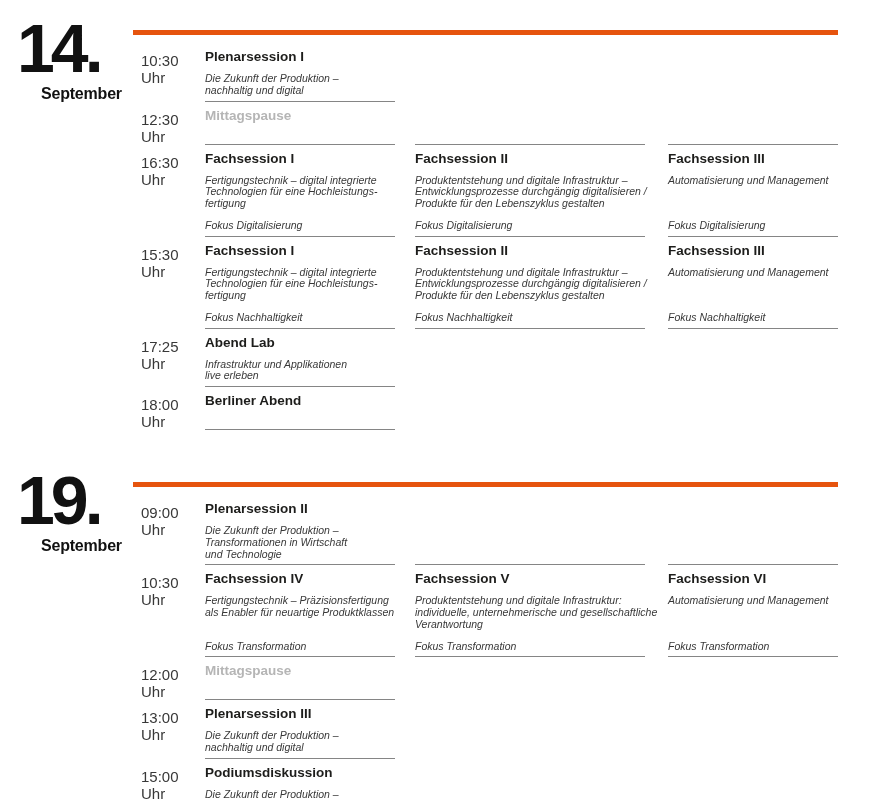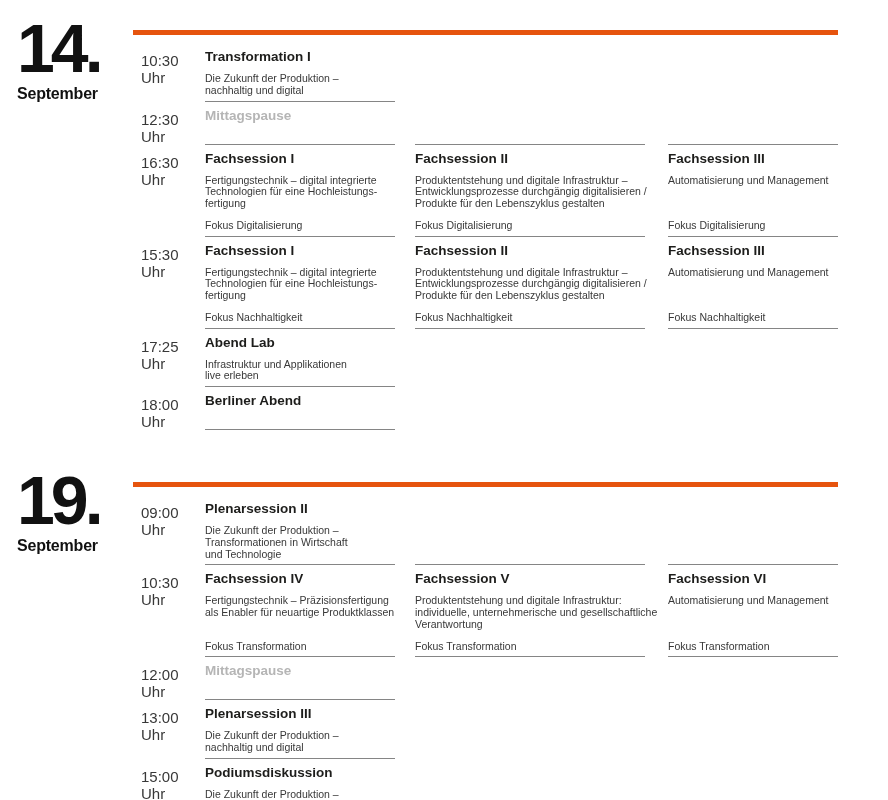--- a/index.html
+++ b/index.html
@@ -17,21 +17,21 @@
     color:var(--text);
   }
   .page{width:888px;height:704px;padding:30px 50px 0 0;}
   .day-section{display:flex;align-items:flex-start;}
   .day-section + .day-section{margin-top:52px;}
   .day-aside{width:133px;flex:0 0 133px;padding-left:17px;position:relative;top:-9px;}
   .day-number{
     font-size:68px;font-weight:bold;letter-spacing:-4px;line-height:0.8;
     color:#111111;
   }
-  .day-month{font-size:16px;font-weight:bold;letter-spacing:-0.2px;margin-top:10px;color:#111111;}
+  .day-month{font-size:16px;font-weight:bold;letter-spacing:-0.2px;margin-top:10px;color:#111111;margin-left:24px;}
   .day-content{flex:1 1 auto;}
   .accent-bar{height:5px;width:705px;background:var(--accent);}
   .rows{padding-top:15px;}
   .row{
     display:grid;
     grid-template-columns:72px 210px 253px 170px;
     align-items:stretch;
   }
   .row + .row{margin-top:7px;}
   .time{
@@ -48,21 +48,21 @@
     border-bottom:1px solid var(--rule);
   }
   .row > .cell:nth-child(2).ruled::after{right:20px;}
   .row > .cell:nth-child(3).ruled::after{right:23px;}
   .row > .cell:nth-child(4).ruled::after{right:0;}
   .title{
     font-size:13.5px;font-weight:bold;line-height:14px;color:var(--text);
   }
   .title.muted{color:var(--muted);}
   .desc,.fokus{
-    font-size:10.5px;line-height:1.12;
+    font-size:10.5px;font-style:italic;line-height:1.12;
     color:var(--subtext);white-space:pre-line;
   }
   .desc{margin-top:9px;}
   .fokus{margin-top:auto;padding-top:10px;}
 </style>
 </head>
 <body>
 
 <div class="page">
 
@@ -71,21 +71,21 @@
       <div class="day-number">14.</div>
       <div class="day-month">September</div>
     </aside>
     <div class="day-content">
       <div class="accent-bar"></div>
       <div class="rows">
 
         <div class="row">
           <div class="time">10:30 Uhr</div>
           <div class="cell ruled">
-            <div class="title">Transformation I</div>
+            <div class="title">Plenarsession I</div>
             <div class="desc">Die Zukunft der Produktion –
 nachhaltig und digital</div>
           </div>
           <div class="cell empty"></div>
           <div class="cell empty"></div>
         </div>
 
         <div class="row">
           <div class="time">12:30 Uhr</div>
           <div class="cell ruled">

